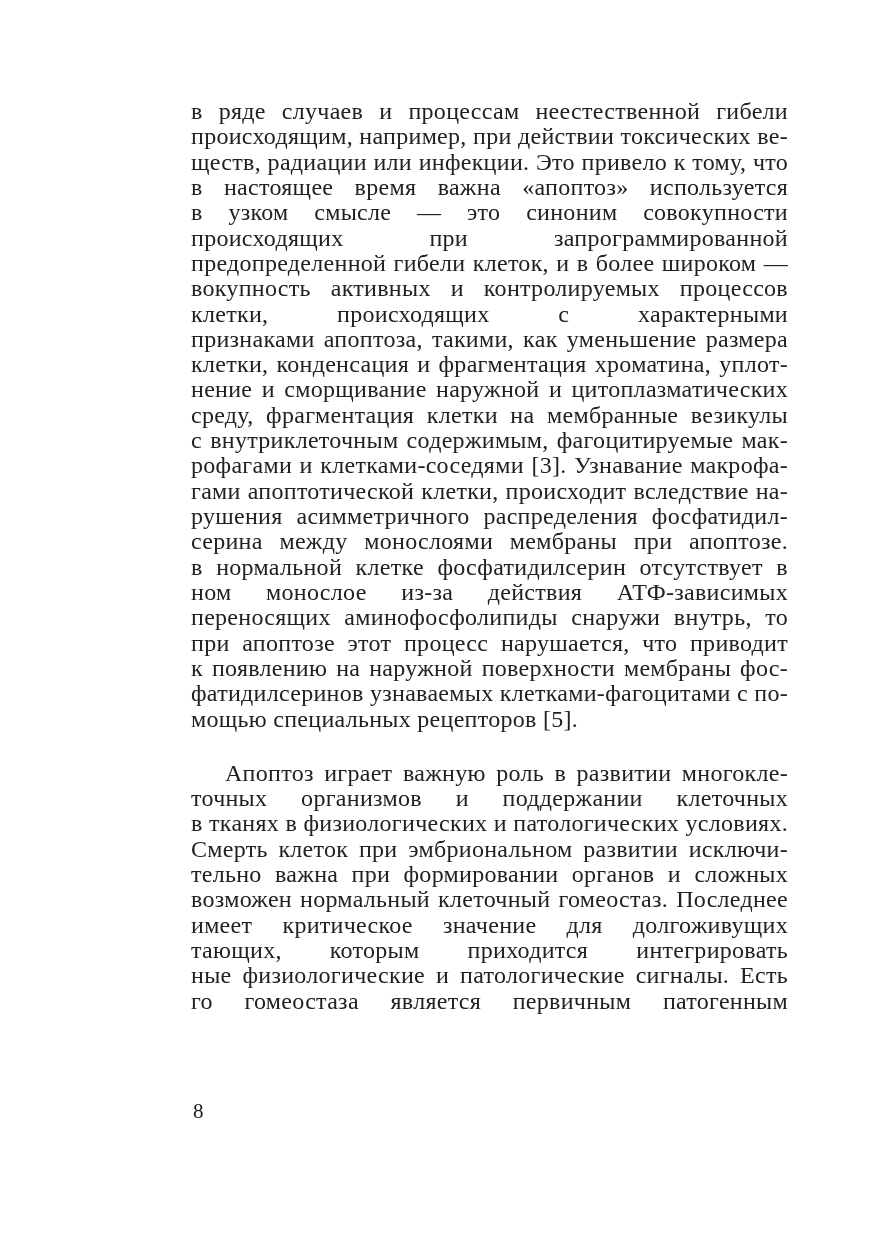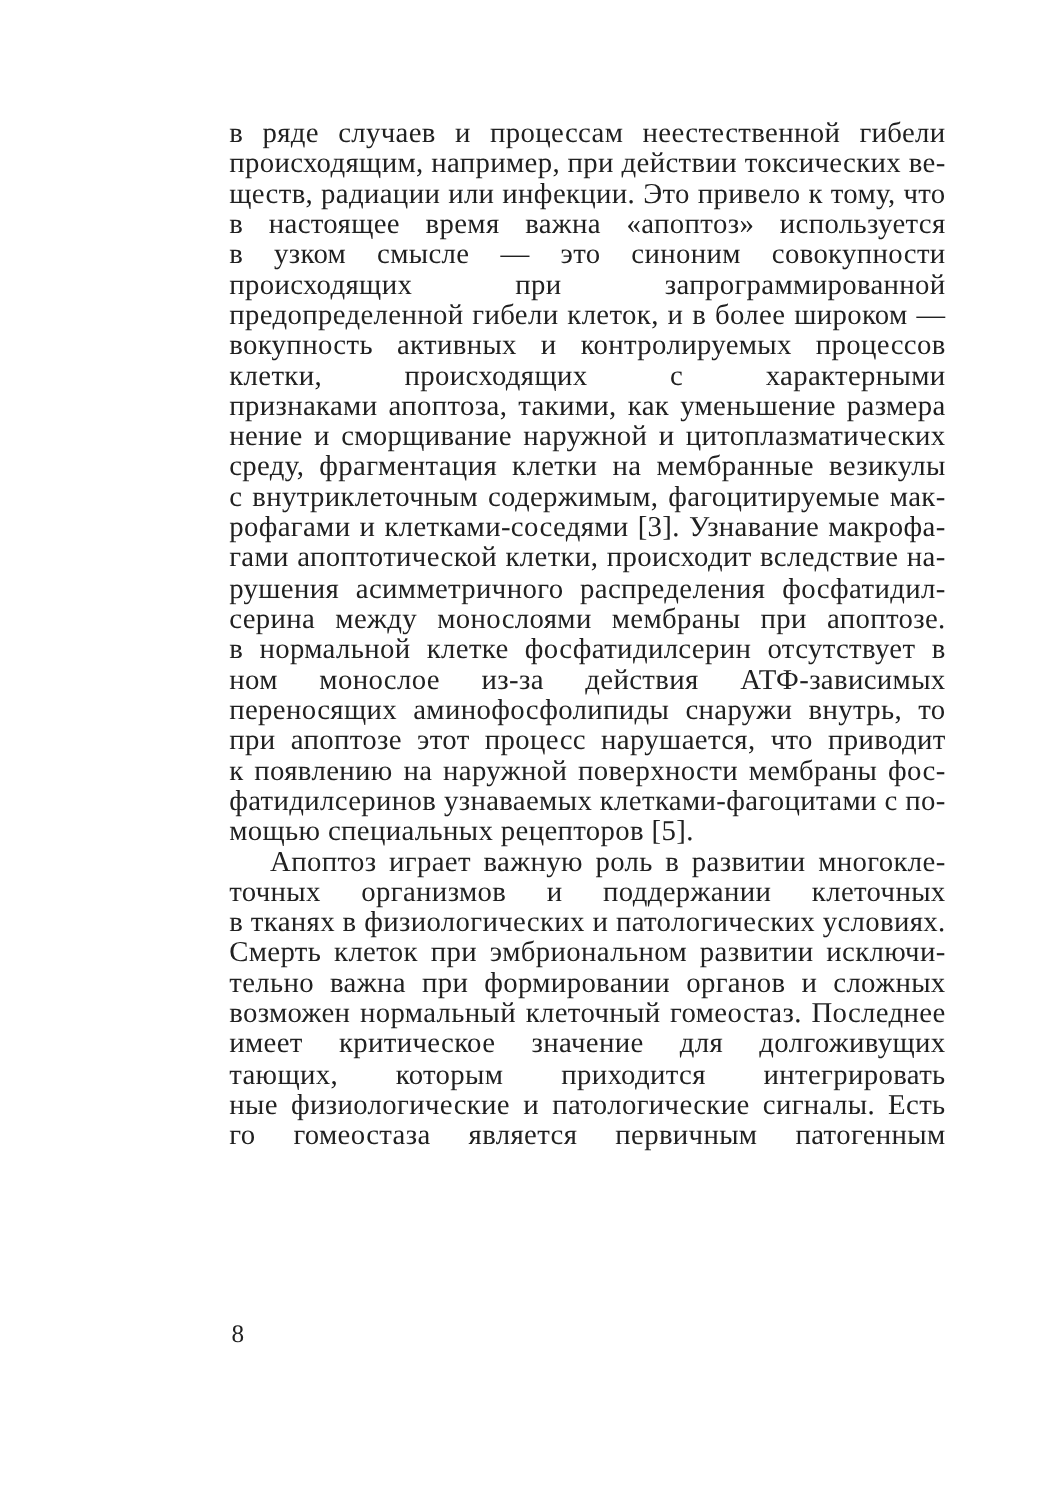--- a/index.html
+++ b/index.html
@@ -37,20 +37,21 @@
     overflow: hidden;
     text-align: justify;
     text-align-last: justify;
     white-space: normal;
   }
   .line.short {
     text-align-last: left;
   }
   .line.indent {
     padding-left: 34px;
+    margin-top: 29px;
   }
   .page-number {
     position: absolute;
     left: 193px;
     top: 1098px;
     color: #212121;
     font-size: 21px;
     line-height: 26px;
   }
 </style>
@@ -63,20 +64,21 @@
         <div class="line">в ряде случаев и процессам неестественной гибели клеток,</div>
         <div class="line">происходящим, например, при действии токсических ве-</div>
         <div class="line">ществ, радиации или инфекции. Это привело к тому, что</div>
         <div class="line">в настоящее время важна «апоптоз» используется двояко:</div>
         <div class="line">в узком смысле — это синоним совокупности процессов,</div>
         <div class="line">происходящих при запрограммированной физиологически</div>
         <div class="line">предопределенной гибели клеток, и в более широком — со-</div>
         <div class="line">вокупность активных и контролируемых процессов гибели</div>
         <div class="line">клетки, происходящих с характерными морфологическими</div>
         <div class="line">признаками апоптоза, такими, как уменьшение размера</div>
+        <div class="line">клетки, конденсация и фрагментация хроматина, уплот-</div>
         <div class="line">нение и сморщивание наружной и цитоплазматических</div>
         <div class="line">среду, фрагментация клетки на мембранные везикулы</div>
         <div class="line">с внутриклеточным содержимым, фагоцитируемые мак-</div>
         <div class="line">рофагами и клетками-соседями [3]. Узнавание макрофа-</div>
         <div class="line">гами апоптотической клетки, происходит вследствие на-</div>
         <div class="line">рушения асимметричного распределения фосфатидил-</div>
         <div class="line">серина между монослоями мембраны при апоптозе. Если</div>
         <div class="line">в нормальной клетке фосфатидилсерин отсутствует в наруж-</div>
         <div class="line">ном монослое из-за действия АТФ-зависимых ферментов,</div>
         <div class="line">переносящих аминофосфолипиды снаружи внутрь, то</div>

